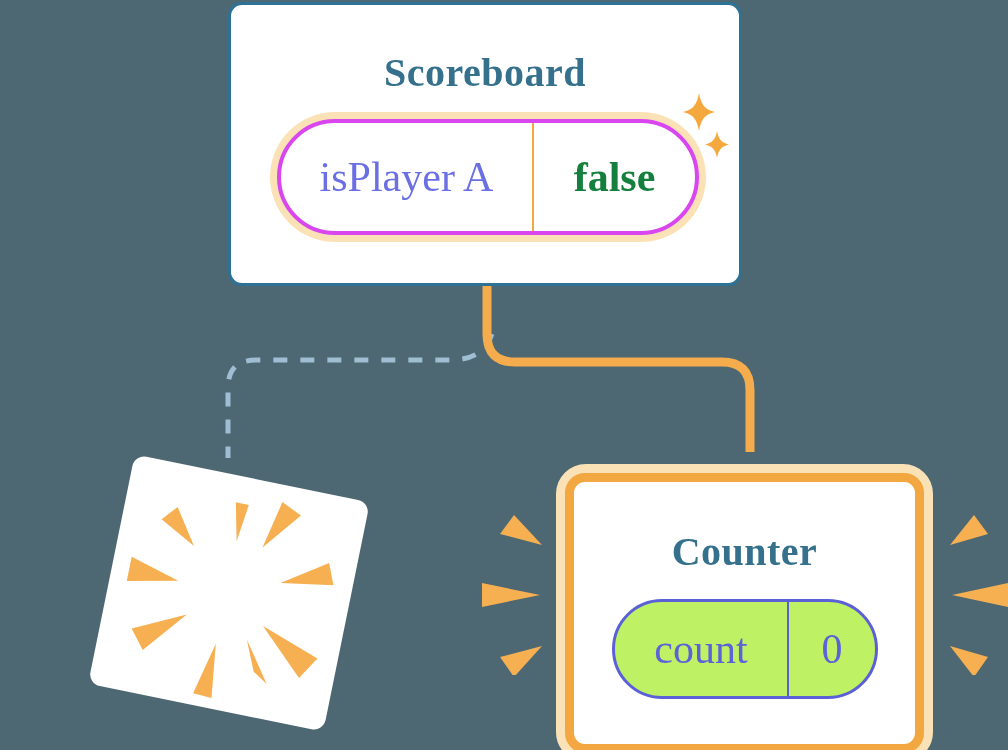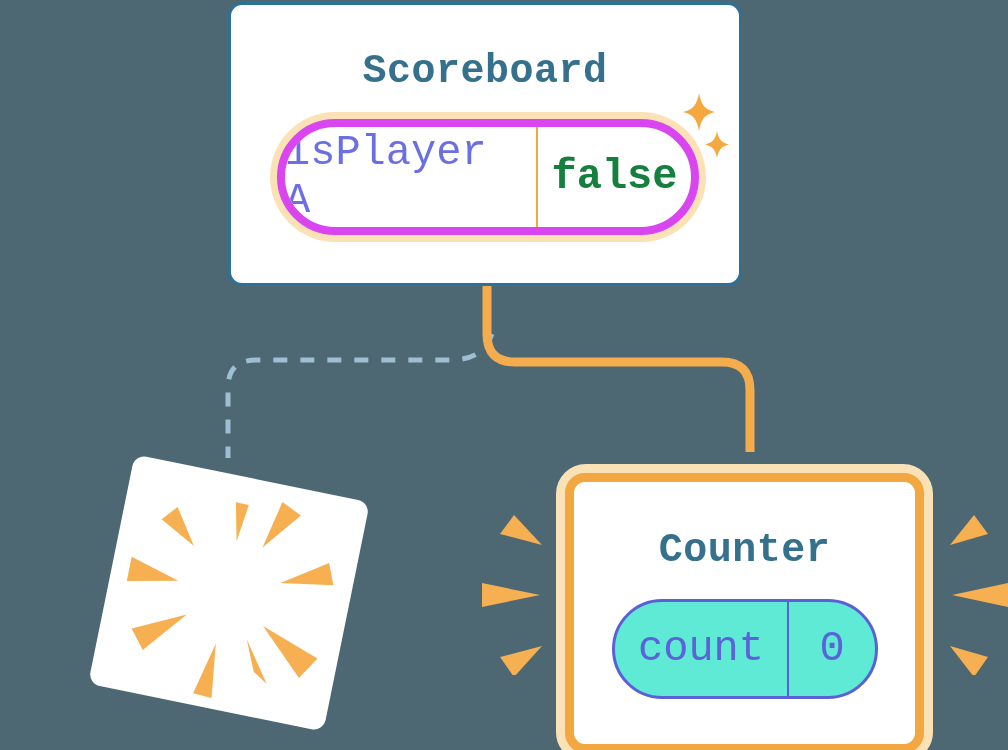--- a/index.html
+++ b/index.html
@@ -1,36 +1,36 @@
 <!DOCTYPE html>
 <html><head>
 <meta charset="utf-8">
 <style>
   html,body{margin:0;padding:0;}
   .canvas{
     position:relative;width:1008px;height:750px;overflow:hidden;
     background:#4D6872;
-    font-family:Liberation Mono, monospace;
+    font-family:Liberation Serif, serif;
   }
   .connectors{position:absolute;left:0;top:0;}
 
   
   .scoreboard-card{
     position:absolute;left:228px;top:2px;width:514px;height:284px;
     box-sizing:border-box;background:#ffffff;
     border:3px solid #2D7194;border-radius:14px;
   }
   .card-title{
     margin-top:44px;text-align:center;
     font-size:40px;font-weight:600;color:#35708C;letter-spacing:.5px;
   }
   .sb-pill{
     position:absolute;left:46px;top:114px;width:422px;height:116px;
     box-sizing:border-box;background:#ffffff;
-    border:8px solid #d946ef;border-radius:58px;
+    border:4px solid #d946ef;border-radius:58px;
     box-shadow:0 0 0 7px #FBE2B6;
     display:flex;align-items:stretch;overflow:hidden;
   }
   .sb-pill .cell-name{
     width:251px;display:flex;align-items:center;justify-content:center;
     font-size:42px;color:#6A6FE2;
   }
   .sb-pill .pill-divider{width:2px;background:#F3A741;}
   .sb-pill .cell-value{
     flex:1;display:flex;align-items:center;justify-content:center;
@@ -44,21 +44,21 @@
     box-sizing:border-box;background:#FBE2B6;
     border:9px solid #FBE2B6;border-radius:30px;
   }
   .counter-inner{
     width:100%;height:100%;box-sizing:border-box;position:relative;
     background:#ffffff;border:9px solid #F3A741;border-radius:20px;
   }
   .counter-inner .card-title{margin-top:46px;}
   .ct-pill{
     position:absolute;left:38px;top:117px;width:266px;height:100px;
-    box-sizing:border-box;background:#5eead4;
+    box-sizing:border-box;background:#bef264;
     border:3px solid #5B60D6;border-radius:50px;
     display:flex;align-items:stretch;overflow:hidden;
   }
   .ct-pill .cell-name{
     width:172px;display:flex;align-items:center;justify-content:center;
     font-size:42px;color:#5C62D8;
   }
   .ct-pill .pill-divider{width:2px;background:#5B60D6;}
   .ct-pill .cell-value{
     flex:1;display:flex;align-items:center;justify-content:center;

